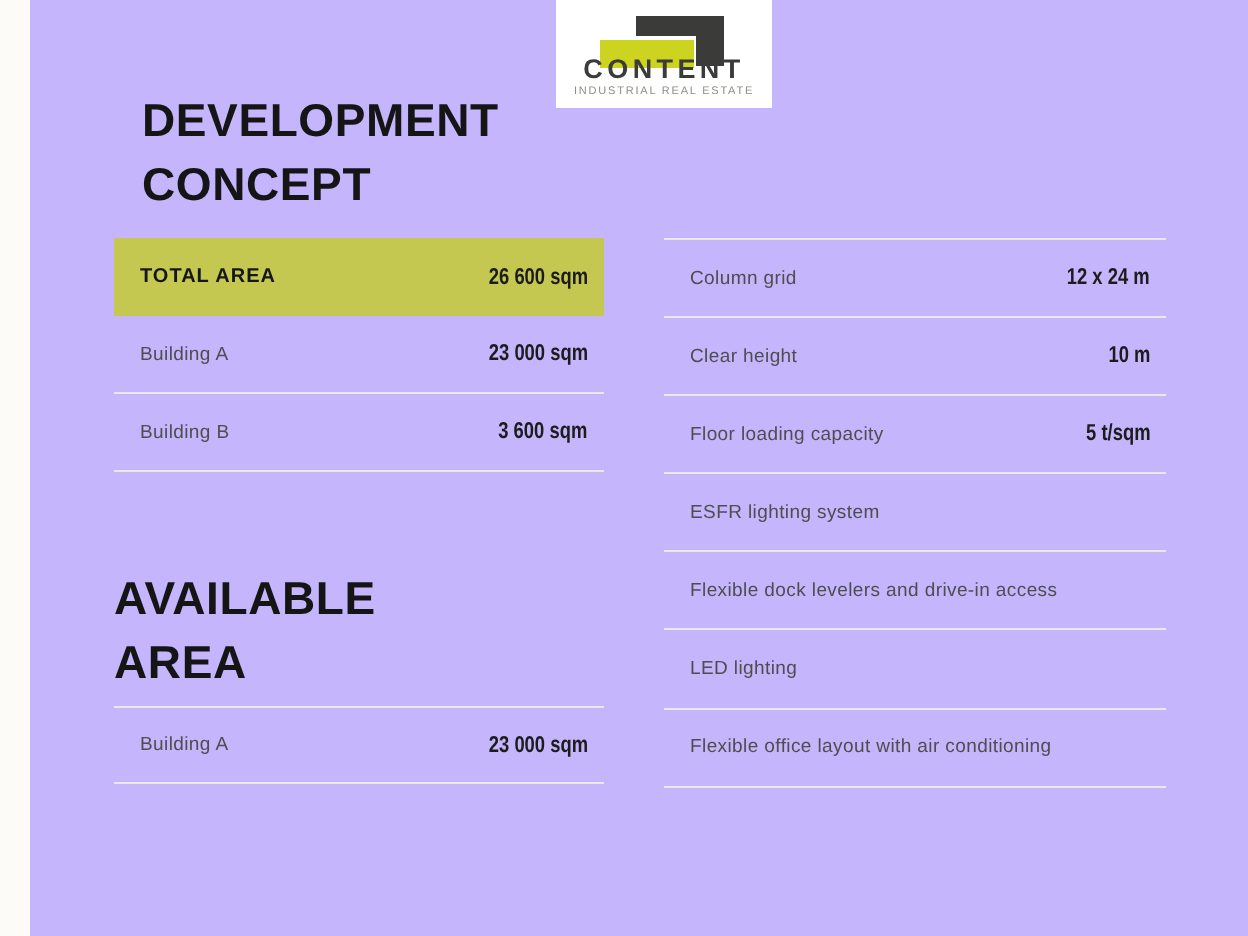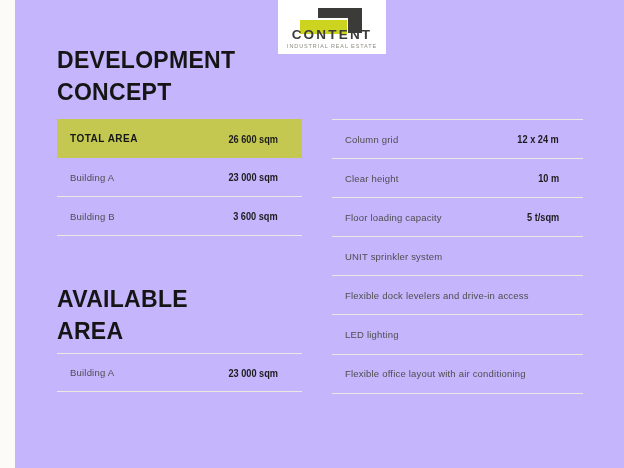--- a/index.html
+++ b/index.html
@@ -14,28 +14,28 @@
   .logo-accent { position:absolute; left:22px; top:20px; width:47px; height:14px; background:#ccd41f; }
   .logo-word { position:absolute; left:0; right:0; top:27px; text-align:center;
                font-size:13.5px; font-weight:bold; letter-spacing:2.2px; color:#3b3b3b; }
   .logo-tagline { position:absolute; left:0; right:0; top:43px; text-align:center;
                font-size:5.5px; letter-spacing:0.9px; color:#8f8b85; white-space:nowrap; }
 
   
   .heading { position:absolute; font-size:23px; line-height:32px; font-weight:800;
              letter-spacing:0.3px; color:#151515; }
   .heading span { display:block; }
-  .h-dev { left:42px; top:44px; z-index:2; }
+  .h-dev { left:56px; top:44px; z-index:2; }
   .h-std { left:322px; top:40px; z-index:1; }
   .h-avail { left:42px; top:283px; }
 
   
   .tbl { position:absolute; }
   .row { display:flex; align-items:center; justify-content:space-between;
-         height:39px; padding:0 24px 0 13px; }
+         height:39px; padding:0 8px 0 13px; }
   .divider-b { border-bottom:1px solid #ebe8e1; }
   .divider-t { border-top:1px solid #ebe8e1; }
   .lbl { font-size:9.5px; letter-spacing:0.2px; color:#4e4e4e; white-space:nowrap; }
   .lbl-strong { font-size:10px; font-weight:bold; letter-spacing:0.5px; color:#161616; }
   .val { font-size:11.5px; font-weight:bold; color:#1c1c1c; white-space:nowrap;
          transform:scaleX(0.8); transform-origin:100% 50%; }
   .hl { background:#c4c850; }
 
   .tbl-left  { left:42px;  top:119px; width:245px; }
   .tbl-avail { left:42px;  top:353px; width:245px; }
@@ -95,21 +95,21 @@
     </div>
     <div class="row divider-b">
       <span class="lbl">Clear height</span>
       <span class="val">10 m</span>
     </div>
     <div class="row divider-b">
       <span class="lbl">Floor loading capacity</span>
       <span class="val">5 t/sqm</span>
     </div>
     <div class="row divider-b">
-      <span class="lbl">UNIT sprinkler system</span>
+      <span class="lbl">ESFR lighting system</span>
       <span class="val"></span>
     </div>
     <div class="row divider-b">
       <span class="lbl">Flexible dock levelers and drive-in access</span>
       <span class="val"></span>
     </div>
     <div class="row divider-b">
       <span class="lbl">LED lighting</span>
       <span class="val"></span>
     </div>

